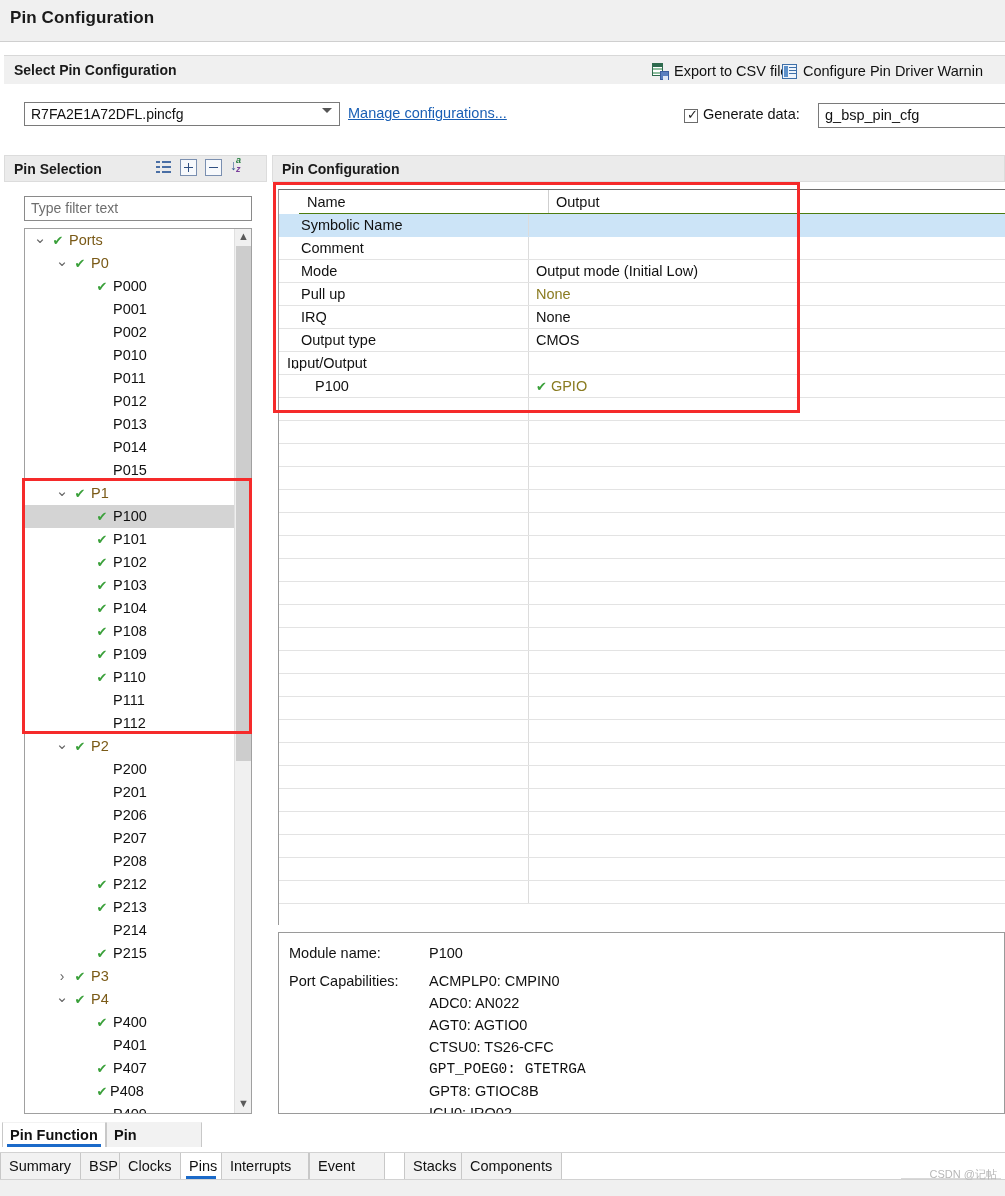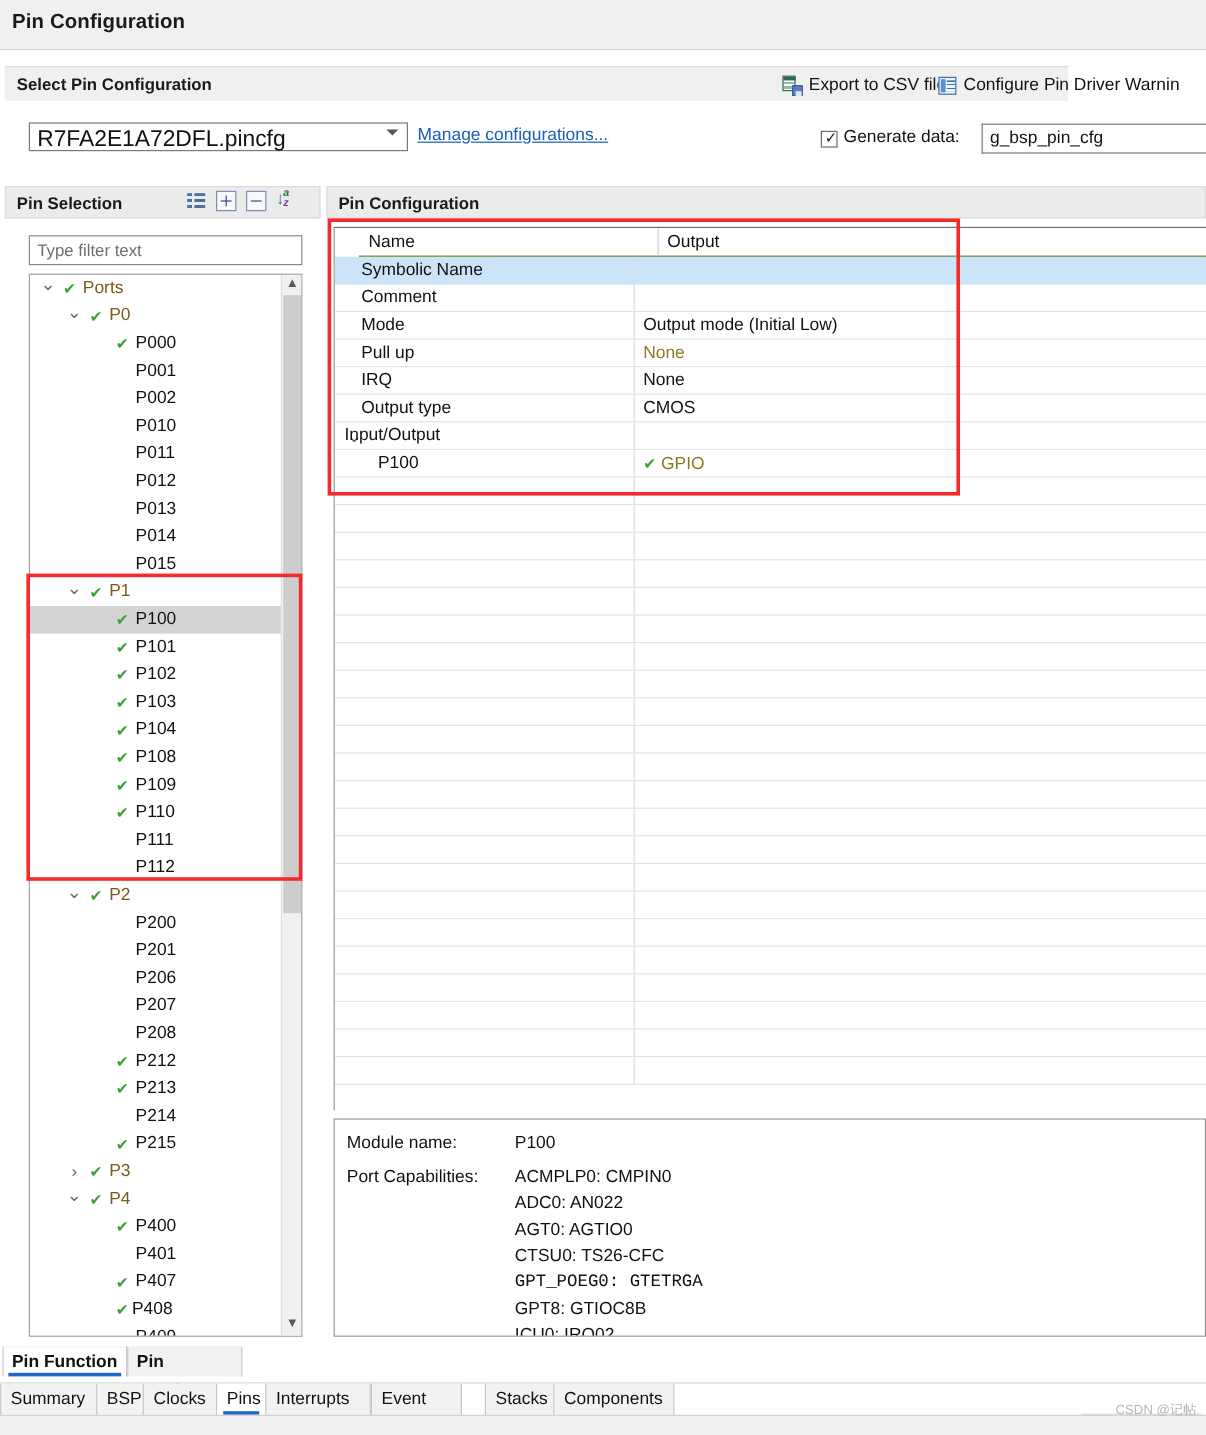--- a/index.html
+++ b/index.html
@@ -26,21 +26,21 @@
     font-size: 17px; font-weight: bold; color: #1a1a1a;
     letter-spacing: .1px;
   }
   .gap-strip {
     position: absolute; left:0; top: 42px; width:1005px; height: 13px;
     background:#ffffff;
   }
 
   
   .section-bar {
-    position: absolute; left: 4px; top: 55px; width: 886px; height: 29px;
+    position: absolute; left: 4px; top: 55px; width: 1001px; height: 29px;
     background: #f0f0f0; border-top: 1px solid #d8d8d8; text-align: center;
   }
   .section-bar .sec-title {
     position: absolute; left: 10px; top: 6px;
     font-size: 14px; font-weight: bold; color: #1a1a1a;
   }
   .toolact {
     position: absolute; top: 5px; height: 20px;
     display: flex; align-items: center; gap: 6px;
     font-size: 14.5px; color: #111; white-space: nowrap;
@@ -76,21 +76,21 @@
     background: repeating-linear-gradient(to bottom,#3d6fa8 0 1px, transparent 1px 3px);
   }
 
   
   .cfg-row { position: absolute; left: 0; top: 96px; width: 1005px; height: 40px; }
   .combo {
     position: absolute; left: 24px; top: 6px; width: 316px; height: 24px;
     background:#fff; border:1px solid #7a7a7a;
   }
   .combo .val {
-    position:absolute; left:6px; top:3px; font-size:19px; color:#111;
+    position:absolute; left:6px; top:3px; font-size:14px; color:#111;
   }
   .combo .arrow {
     position:absolute; right:7px; top:5px; width:0;height:0;
     border-left:5px solid transparent;border-right:5px solid transparent;
     border-top:5px solid #555;
   }
   .manage-link {
     position:absolute; left:348px; top:9px;
     font-size:14.5px; color:#1a5fb4; text-decoration: underline; cursor:pointer;
   }

